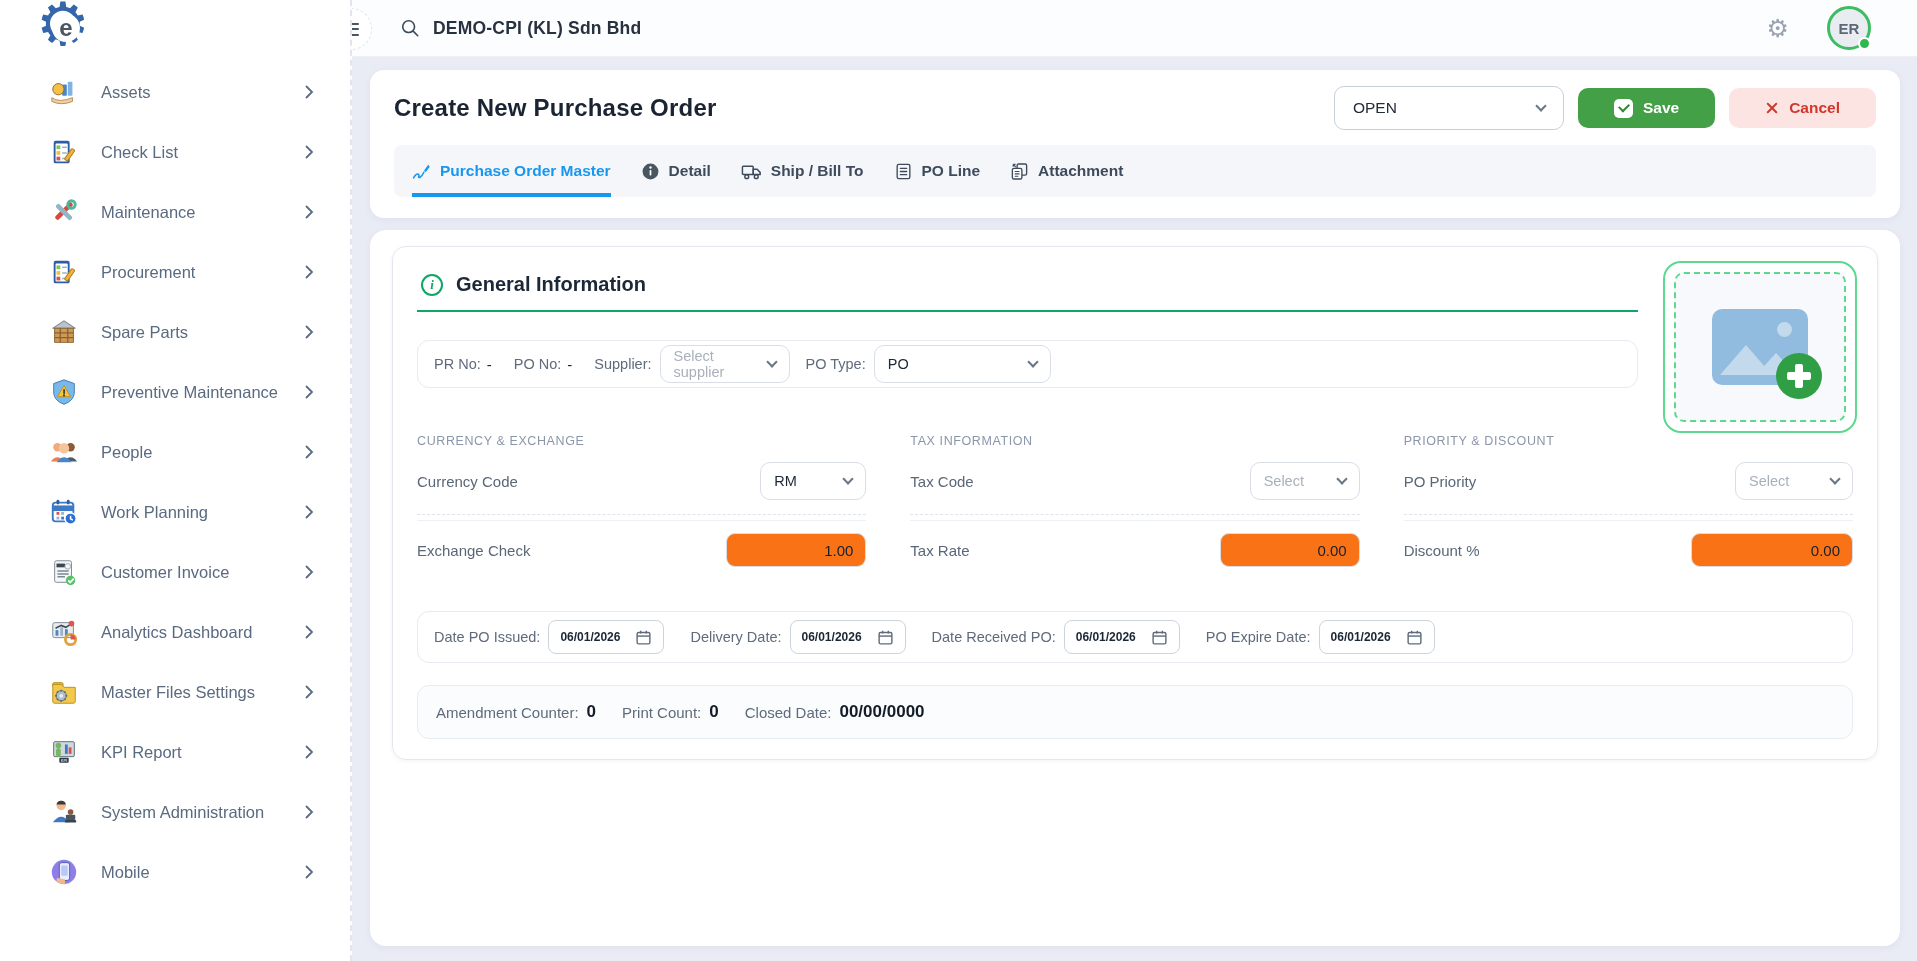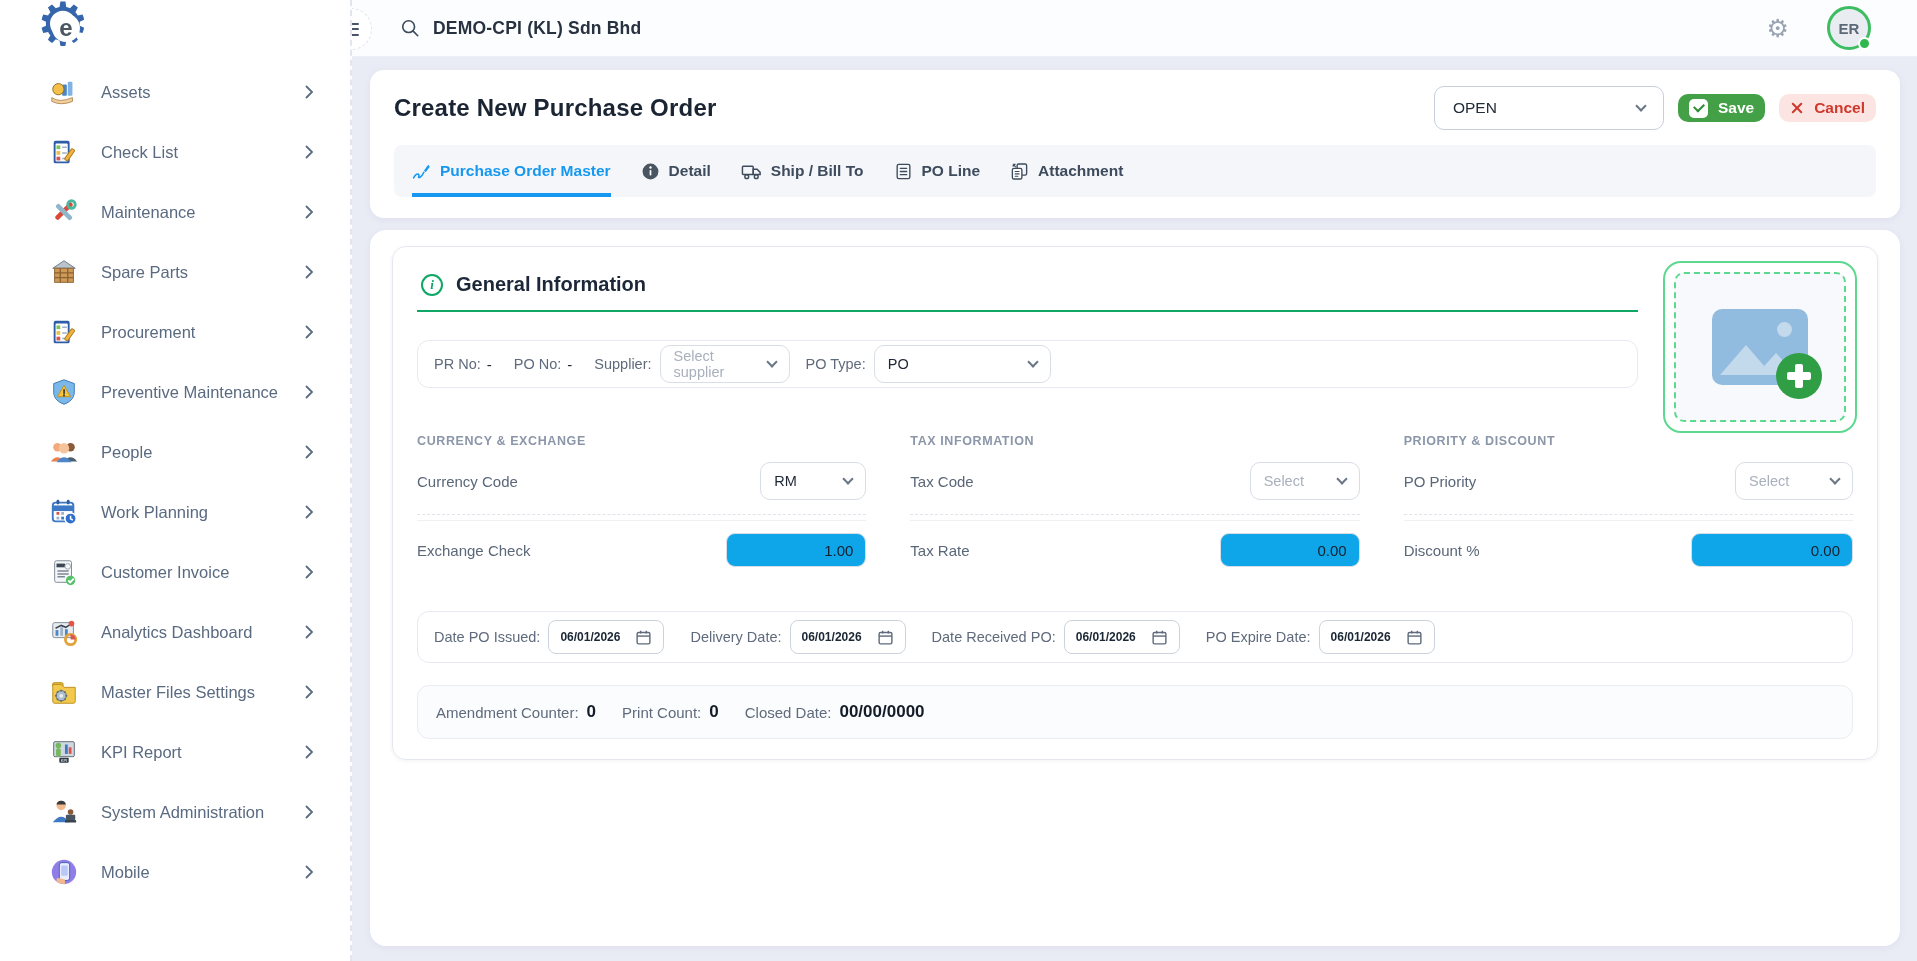--- a/index.html
+++ b/index.html
@@ -43,22 +43,22 @@
   .panel { background:#fff; border-radius:14px; box-shadow:0 2px 8px rgba(30,40,80,.05); }
   .panel-header { position:absolute; left:18px; top:13px; width:1530px; height:148px; padding:16px 24px; }
   .header-row { display:flex; align-items:center; }
   .page-title { font-size:24px; font-weight:bold; color:#1a2433; letter-spacing:.2px; }
   .header-controls { margin-left:auto; display:flex; align-items:center; gap:14px; }
   .status-select { width:230px; height:44px; border:1px solid #c7cfda; border-radius:10px; background:#fff;
                    display:flex; align-items:center; justify-content:space-between; padding:0 18px;
                    font-size:15.5px; color:#222c3a; cursor:pointer; }
   .chev { width:8px; height:8px; border-right:2px solid #6a7686; border-bottom:2px solid #6a7686;
           transform:rotate(45deg); margin-top:-4px; flex:0 0 auto; }
-  .btn { height:28px; border:none; border-radius:10px; display:flex; align-items:center; gap:10px;
-         padding:0 11px; font-size:15.5px; font-weight:bold; cursor:pointer; font-family:inherit; }
+  .btn { height:40px; border:none; border-radius:10px; display:flex; align-items:center; gap:10px;
+         padding:0 36px; font-size:15.5px; font-weight:bold; cursor:pointer; font-family:inherit; }
   .btn-save { background:#43a047; color:#fff; }
   .save-check { width:19px; height:19px; background:#fff; border-radius:5px; position:relative; }
   .save-check::after { content:""; position:absolute; left:5px; top:4px; width:8px; height:5px;
                        border-left:2.4px solid #2f8a36; border-bottom:2.4px solid #2f8a36; transform:rotate(-45deg); }
   .btn-cancel { background:#fce4e3; color:#d0382c; }
   .x-icon { position:relative; width:14px; height:14px; }
   .x-icon::before,.x-icon::after { content:""; position:absolute; left:6px; top:0; width:2.2px; height:14px;
                                    background:#d0382c; border-radius:1px; }
   .x-icon::before { transform:rotate(45deg); } .x-icon::after { transform:rotate(-45deg); }
 
@@ -100,27 +100,27 @@
                display:flex; align-items:center; padding:0 16px; }
   .f-label { font-size:14.5px; color:#5f6b7c; }
   .f-value { font-size:15px; color:#1d2635; margin-left:6px; }
   .sel { border:1px solid #d9dee6; border-radius:10px; height:38px; display:flex; align-items:center;
          justify-content:space-between; padding:0 13px; background:#fff; cursor:pointer; gap:20px; }
   .sel .sel-text { font-size:14.5px; color:#1d2635; }
   .sel .placeholder { color:#a7b0bc; }
   .gap-lg { margin-left:22px; } .gap-md { margin-left:16px; } .gap-sm { margin-left:8px; }
 
   .columns { margin-top:46px; display:grid; grid-template-columns:1fr 1fr 1fr; column-gap:44px; }
-  .col-heading { font-size:12.5px; font-weight:bold; color:#8b96a8; letter-spacing:.6px; margin-bottom:14px; }
+  .col-heading { font-size:12.5px; font-weight:normal; color:#8b96a8; letter-spacing:.6px; margin-bottom:14px; }
   .crow { display:flex; align-items:center; justify-content:space-between; }
   .crow1 { padding-bottom:14px; border-bottom:1px dashed #dfe3ea; min-height:42px; }
   .crow2 { border-top:1px solid #eef0f4; margin-top:5px; padding-top:12px; min-height:44px; }
   .c-label { font-size:15px; color:#5a6778; }
   .num-input { border:1px solid #d9dee6; border-radius:9px; height:34px; display:flex; align-items:center;
-               justify-content:flex-end; padding:0 12px; font-size:15px; color:#16202e; background:#0ea5e9; }
+               justify-content:flex-end; padding:0 12px; font-size:15px; color:#16202e; background:#f97316; }
   .w-currency-sel{width:106px;} .w-tax-sel{width:110px;} .w-pri-sel{width:118px;}
   .w-exch{width:140px;} .w-taxr{width:140px;} .w-disc{width:162px;}
 
   .dates-row { margin-top:44px; height:52px; border:1px solid #e7eaf0; border-radius:12px; display:flex;
                align-items:center; padding:0 16px; gap:26px; }
   .date-group { display:flex; align-items:center; gap:8px; }
   .date-box { border:1px solid #ccd3dd; border-radius:8px; height:34px; display:flex; align-items:center;
               padding:0 11px; gap:15px; cursor:pointer; background:#fff; }
   .date-val { font-size:12px; font-weight:bold; color:#1b2635; }
 
@@ -189,46 +189,46 @@
       <span class="nav-chev">
           <svg width="9" height="14" viewBox="0 0 9 14">
             <path d="M1.5 1.5 L7 7 L1.5 12.5" fill="none" stroke="currentColor" stroke-width="1.8" stroke-linecap="round"></path>
           </svg>
         </span>
     </div>
 
     <div class="nav-item">
       <span class="nav-ico">
         <svg viewBox="0 0 32 32">
-            <path d="M4 12 L16 4 L28 12 Z" fill="#b9c3cc" stroke="#6f7a85"></path>
-            <rect x="6" y="12" width="20" height="15" fill="#cf9a57" stroke="#8a6230"></rect>
-            <path d="M6 17 h20 M6 22 h20 M12 12 v15 M20 12 v15" stroke="#8a6230" stroke-width="1.4"></path>
-          </svg>
-      </span>
-      <span class="nav-label">Spare Parts</span>
-      <span class="nav-chev">
-          <svg width="9" height="14" viewBox="0 0 9 14">
-            <path d="M1.5 1.5 L7 7 L1.5 12.5" fill="none" stroke="currentColor" stroke-width="1.8" stroke-linecap="round"></path>
-          </svg>
-        </span>
-    </div>
-
-    <div class="nav-item">
-      <span class="nav-ico">
-        <svg viewBox="0 0 32 32">
             <rect x="5" y="4" width="17" height="24" rx="2" fill="#2e5da8"></rect>
             <rect x="7" y="7" width="13" height="19" rx="1" fill="#fff"></rect>
             <rect x="8" y="9" width="4" height="4" fill="#7ec452"></rect>
             <rect x="8" y="15" width="4" height="4" fill="#f0c040"></rect>
             <rect x="8" y="21" width="4" height="4" fill="#d9534f"></rect>
             <path d="M14 11 h5 M14 17 h5 M14 23 h5" stroke="#9db3cc" stroke-width="1.6"></path>
             <rect x="20" y="12" width="4" height="14" rx="1" transform="rotate(35 22 19)" fill="#f2b23c" stroke="#a97b1e"></rect>
           </svg>
       </span>
       <span class="nav-label">Procurement</span>
+      <span class="nav-chev">
+          <svg width="9" height="14" viewBox="0 0 9 14">
+            <path d="M1.5 1.5 L7 7 L1.5 12.5" fill="none" stroke="currentColor" stroke-width="1.8" stroke-linecap="round"></path>
+          </svg>
+        </span>
+    </div>
+
+    <div class="nav-item">
+      <span class="nav-ico">
+        <svg viewBox="0 0 32 32">
+            <path d="M4 12 L16 4 L28 12 Z" fill="#b9c3cc" stroke="#6f7a85"></path>
+            <rect x="6" y="12" width="20" height="15" fill="#cf9a57" stroke="#8a6230"></rect>
+            <path d="M6 17 h20 M6 22 h20 M12 12 v15 M20 12 v15" stroke="#8a6230" stroke-width="1.4"></path>
+          </svg>
+      </span>
+      <span class="nav-label">Spare Parts</span>
       <span class="nav-chev">
           <svg width="9" height="14" viewBox="0 0 9 14">
             <path d="M1.5 1.5 L7 7 L1.5 12.5" fill="none" stroke="currentColor" stroke-width="1.8" stroke-linecap="round"></path>
           </svg>
         </span>
     </div>
 
     <div class="nav-item">
       <span class="nav-ico">
         <svg viewBox="0 0 32 32">

